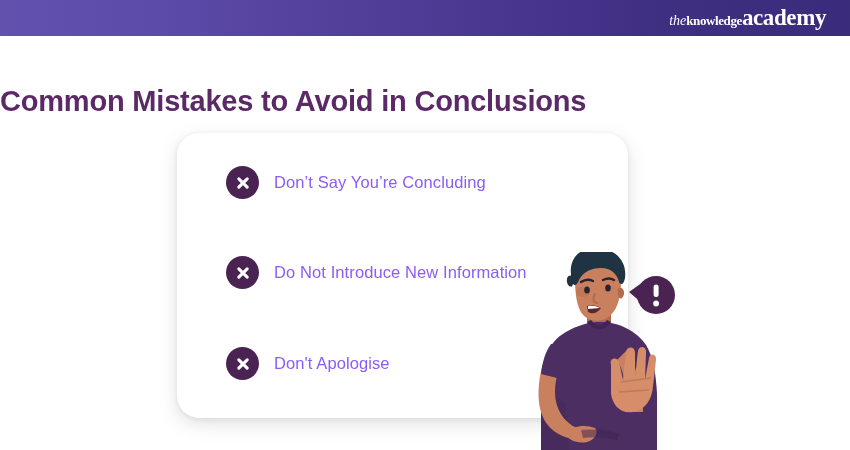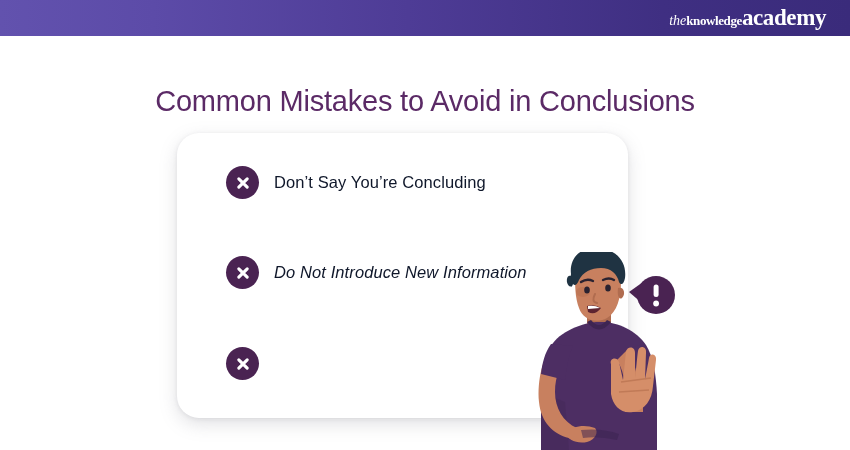--- a/index.html
+++ b/index.html
@@ -50,23 +50,23 @@
     font-weight: 700;
     letter-spacing: -0.4px;
   }
 
   
   .page-title {
     position: absolute;
     left: 0;
     top: 66px;
     width: 850px;
-    text-align: center;
+    text-align: left;
     font-size: 29px;
-    font-weight: 400;
+    font-weight: 700;
     color: #5B2A66;
     letter-spacing: -0.2px;
   }
 
   
   .card {
     position: absolute;
     left: 177px;
     top: 133px;
     width: 451px;
@@ -89,40 +89,40 @@
   }
   .list-item {
     position: absolute;
     left: 49px;
     display: flex;
     align-items: center;
     gap: 15px;
     white-space: nowrap;
   }
   .list-item.i0 { top: 33px; }
-  .list-item.i1 { top: 123px; font-style: italic; }
+  .list-item.i1 { top: 123px; }
   .list-item.i2 { top: 214px; }
 
   .x-badge {
     width: 33px;
     height: 33px;
     border-radius: 50%;
     background: #4A2352;
     position: relative;
     flex: 0 0 auto;
   }
   .x-badge svg {
     position: absolute;
     left: 50%;
     top: 50%;
     transform: translate(-50%, -50%);
   }
   .item-label {
     font-size: 16.5px;
-    color: #0f172a;
+    color: #8b5cf6;
     letter-spacing: 0.1px;
   }
 
   
   .illustration {
     position: absolute;
     left: 525px;
     top: 252px;
     width: 180px;
     height: 198px;
@@ -161,20 +161,21 @@
     </span>
     <span class="item-label">Do Not Introduce New Information</span>
   </li>
 
   <li class="list-item i2">
     <span class="x-badge">
       <svg width="17" height="17" viewBox="0 0 17 17" aria-hidden="true">
         <path d="M4.3 4.3 L12.7 12.7 M12.7 4.3 L4.3 12.7" stroke="#ffffff" stroke-width="3.1" stroke-linecap="round"></path>
       </svg>
     </span>
+    <span class="item-label">Don't Apologise</span>
   </li>
 
 </ul>
 
 <div class="illustration">
   <svg width="180" height="198" viewBox="0 0 180 198" aria-hidden="true">
 
     <path d="M104 40 L118 30 L118 52 Z" fill="#4A2352"></path>
 
     <circle cx="131" cy="43" r="19" fill="#4A2352"></circle>

